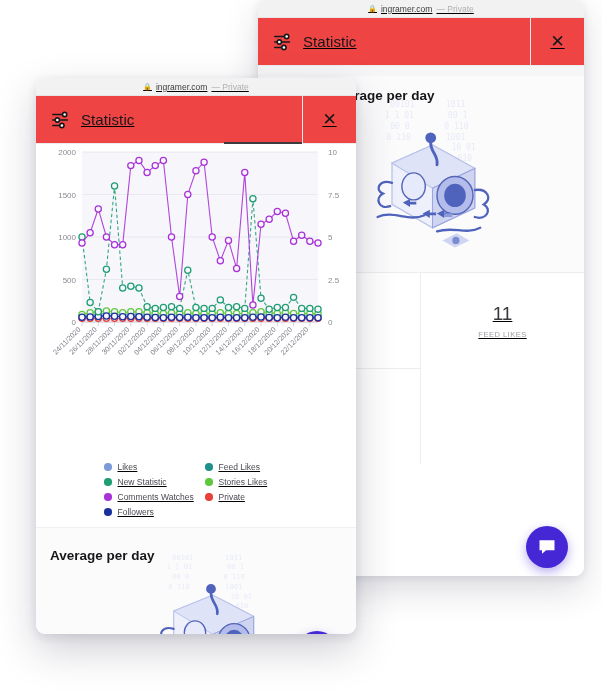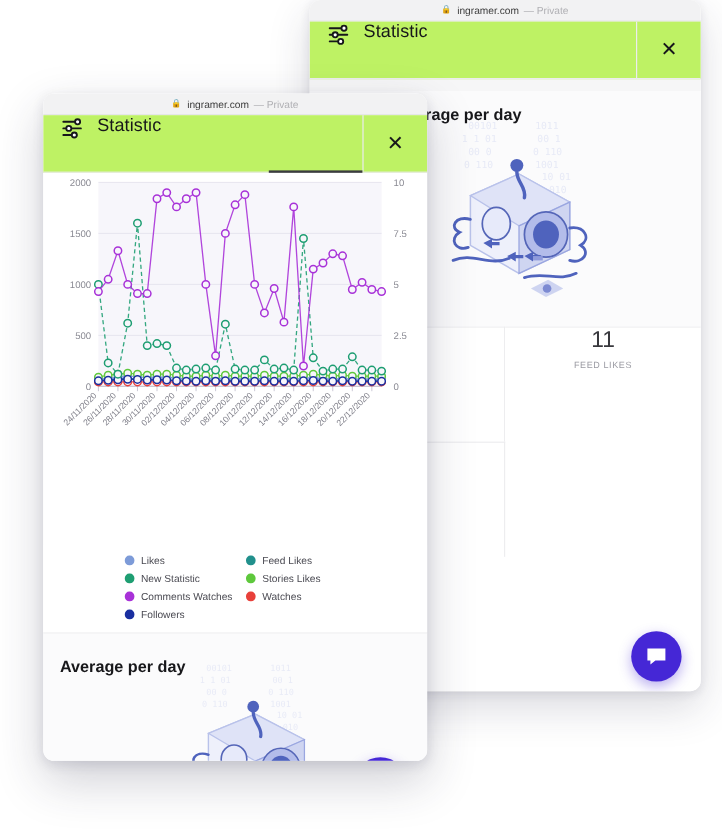--- a/index.html
+++ b/index.html
@@ -5,42 +5,42 @@
   * { box-sizing: border-box; margin: 0; padding: 0; }
   html, body {
     width: 602px; height: 693px;
     background: #ffffff;
     font-family: "Liberation Sans", sans-serif;
     overflow: hidden;
   }
   #stage { position: relative; width: 602px; height: 693px; }
 
   
-  .window { position: absolute; background: #ffffff; border-radius: 9px; overflow: hidden; }
+  .window { position: absolute; background: #ffffff; border-radius: 9px; overflow: hidden; text-decoration: underline; }
   .win-back {
     left: 258px; top: 0px; width: 326px; height: 576px;
     box-shadow: 0 14px 34px rgba(40,40,70,0.17), 0 2px 8px rgba(40,40,70,0.10);
   }
   .win-front {
     left: 36px; top: 78px; width: 320px; height: 556px;
     box-shadow: 0 16px 40px rgba(40,40,70,0.22), 0 3px 10px rgba(40,40,70,0.12);
   }
 
   .urlbar {
     height: 18px; background: #f2f2f3;
     display: flex; align-items: center; justify-content: center;
     gap: 4px; font-size: 8.5px; color: #3c3c3c;
     border-bottom: 1px solid #e6e6e8;
   }
   .lock { font-size: 7px; color: #3c3c3c; line-height: 1; }
   .urlbar .priv { color: #b0b0b4; }
 
   .apphdr {
-    height: 48px; background: #bef264;
-    display: flex; 
+    height: 48px; background: #ef4444;
+    display: flex; align-items: center;
     border-bottom: 1px solid #ececee;
     position: relative;
   }
   .apphdr .ic { margin-left: 14px; width: 22px; height: 22px; flex: 0 0 auto; }
   .apphdr .ttl { margin-left: 9px; font-size: 15px; color: #17171a; letter-spacing: .1px; }
   .closebtn {
     margin-left: auto; width: 54px; height: 100%;
     border-left: 1px solid #ececee;
     display: flex; align-items: center; justify-content: center;
     color: #17171a; font-size: 17px; background: transparent; cursor: pointer;
@@ -77,21 +77,21 @@
 
   
   .back-body { position: relative; height: 510px; background: #ffffff; }
   .back-avg { position: relative; height: 196px; background: #fbfbfc; }
   .back-avg .avg-title { left: 72px; top: 12px; }
   .back-robot { position: absolute; left: 80px; top: 6px; width: 180px; height: 180px; }
 
   .statgrid { display: grid; grid-template-columns: 1fr 1fr; }
   .statcell {
     height: 96px; border-top: 1px solid #ededef; border-right: 1px solid #ededef;
-    display: flex; flex-direction: column; align-items: center; gap: 5px;
+    display: flex; flex-direction: column; align-items: center; justify-content: center; gap: 5px;
     background: #ffffff;
   }
   .statcell:nth-child(2n) { border-right: none; }
   .statnum { font-size: 19px; color: #38383d; font-weight: 300; }
   .statlbl { font-size: 7.5px; color: #9a9aa2; letter-spacing: .5px; }
   .statcell.blank .statnum, .statcell.blank .statlbl { visibility: hidden; }
 </style>
 </head>
 <body>
 
@@ -498,21 +498,21 @@
         <div class="lg">
           <i style="background:#5ec83c"></i>
           <span>Stories Likes</span>
         </div>
         <div class="lg">
           <i style="background:#a832d8"></i>
           <span>Comments Watches</span>
         </div>
         <div class="lg">
           <i style="background:#e8403a"></i>
-          <span>Watches</span>
+          <span>Private</span>
         </div>
         <div class="lg">
           <i style="background:#1a2fa0"></i>
           <span>Followers</span>
         </div>
       </div>
     </div>
 
     <div class="avg-panel">
       <div class="avg-title">Average per day</div>

